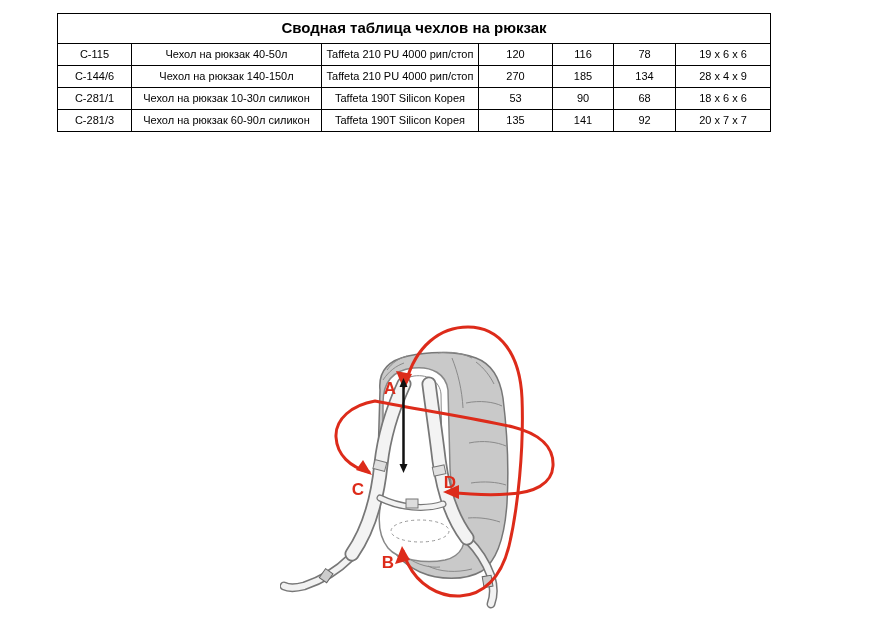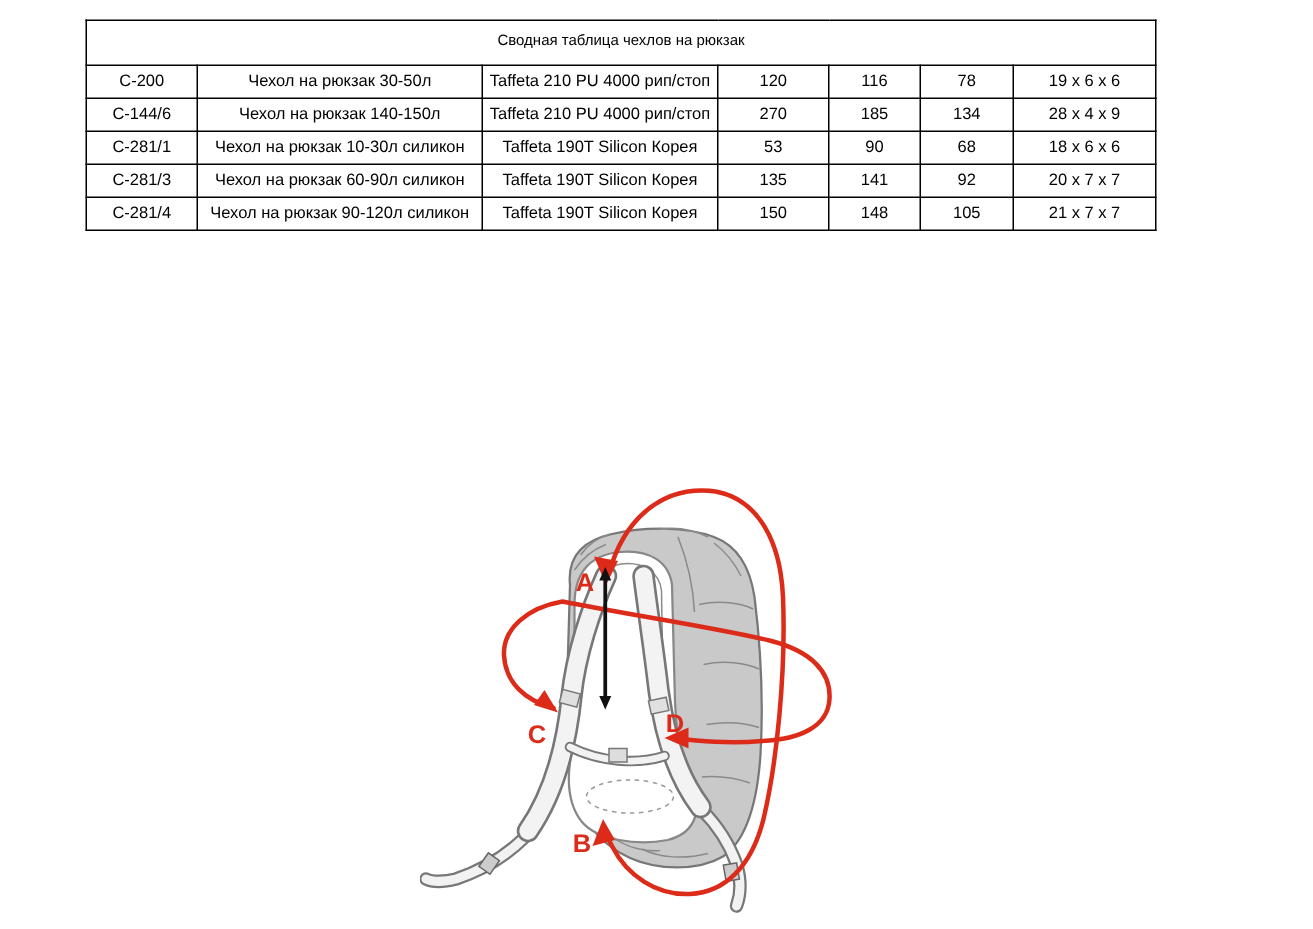--- a/index.html
+++ b/index.html
@@ -3,21 +3,21 @@
 <meta charset="utf-8">
 <style>
   html,body{margin:0;padding:0;background:#fff;}
   body{width:875px;height:619px;position:relative;overflow:hidden;
        font-family:"Liberation Sans",sans-serif;color:#000;}
   .doc-table{position:absolute;left:57px;top:13px;width:713px;
              border-collapse:collapse;table-layout:fixed;font-size:11px;}
   .doc-table td,.doc-table th{border:1px solid #000;text-align:center;
              vertical-align:middle;padding:1px 3px;line-height:1.25;
              overflow:hidden;}
-  .doc-table .title-cell{height:27px;font-size:10px;font-weight:normal;}
+  .doc-table .title-cell{height:27px;font-size:15px;font-weight:bold;}
   .doc-table th{height:36px;font-size:11px;font-weight:bold;}
   .doc-table tbody td{height:19px;}
   .figure-wrap{position:absolute;left:280px;top:318px;width:300px;height:300px;}
   .red-line{stroke:var(--accent,#dd2b1a);stroke-width:3;fill:none;stroke-linecap:round;}
   .red-fill{fill:var(--accent,#dd2b1a);stroke:none;}
   .red-text{fill:var(--accent,#dd2b1a);font-family:"Liberation Sans",sans-serif;
             font-weight:bold;font-size:17px;}
   .outline{stroke:#777;fill:none;stroke-linecap:round;}
   .fold{stroke:#8a8a8a;stroke-width:1;fill:none;}
 </style>
@@ -34,22 +34,22 @@
       <col style="width:62px">
     <col style="width:95px">
   </colgroup>
   <thead>
     <tr>
       <td class="title-cell" colspan="7">Сводная таблица чехлов на рюкзак</td>
     </tr>
   </thead>
   <tbody>
     <tr>
-      <td>C-200</td>
-      <td>Чехол на рюкзак 30-50л</td>
+      <td>C-115</td>
+      <td>Чехол на рюкзак 40-50л</td>
       <td>Taffeta 210 PU 4000 рип/стоп</td>
       <td>120</td>
       <td>116</td>
       <td>78</td>
       <td>19 х 6 х 6</td>
     </tr>
     <tr>
       <td>C-144/6</td>
       <td>Чехол на рюкзак 140-150л</td>
       <td>Taffeta 210 PU 4000 рип/стоп</td>
@@ -68,29 +68,20 @@
       <td>18 х 6 х 6</td>
     </tr>
     <tr>
       <td>C-281/3</td>
       <td>Чехол на рюкзак 60-90л силикон</td>
       <td>Taffeta 190T Silicon Корея</td>
       <td>135</td>
       <td>141</td>
       <td>92</td>
       <td>20 х 7 х 7</td>
-    </tr>
-    <tr>
-      <td>C-281/4</td>
-      <td>Чехол на рюкзак 90-120л силикон</td>
-      <td>Taffeta 190T Silicon Корея</td>
-      <td>150</td>
-      <td>148</td>
-      <td>105</td>
-      <td>21 х 7 х 7</td>
     </tr>
   </tbody>
 </table>
 
 <div class="figure-wrap">
   <svg width="300" height="300" viewBox="0 0 300 300">
 
     <path d="M 100,72 C 98,52 110,42 128,38 C 150,33 178,33 196,40 C 212,46 220,60 223,80
          C 227,112 229,150 227,185 C 225,215 218,242 202,253 C 185,263 158,262 140,254
          C 125,247 112,235 106,218 C 100,200 98,170 98,140 Z" fill="#c9c9c9" stroke="#777" stroke-width="1.5"></path>

